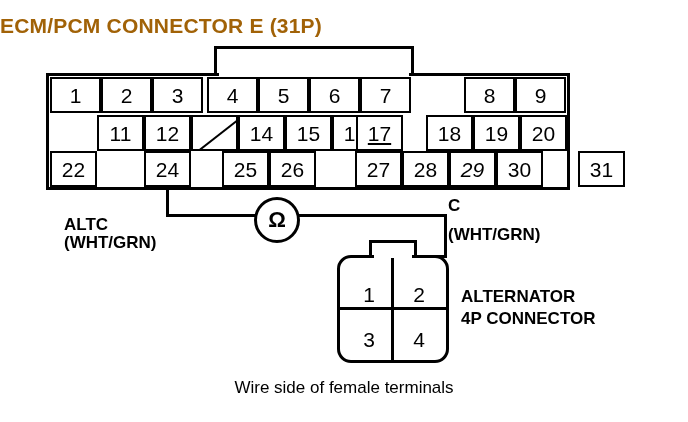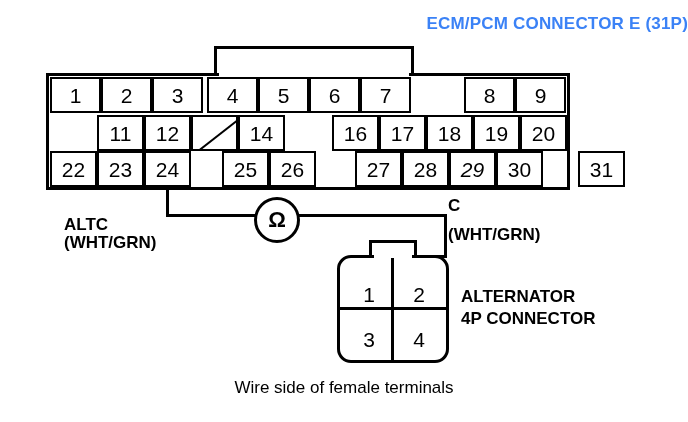--- a/index.html
+++ b/index.html
@@ -13,25 +13,25 @@
     height: 422px;
     background: #ffffff;
     font-family: "Liberation Sans", sans-serif;
     overflow: hidden;
   }
   .abs { position: absolute; }
 
   
   #title {
     left: 0; top: 14px; width: 688px;
-    text-align: right;
+    text-align: left;
     font-weight: bold;
-    font-size: 17px;
+    font-size: 21px;
     letter-spacing: 0.2px;
-    color: #3b82f6;
+    color: #a16207;
   }
 
   
   #connector-frame {
     left: 46px; top: 73px;
     width: 524px; height: 117px;
     border: 3px solid #000;
     box-sizing: border-box;
     background: #fff;
   }
@@ -177,30 +177,30 @@
   <div class="abs cell" style="left:360px; top:77px; width:51px; height:36px;">7</div>
   <div class="abs cell" style="left:464px; top:77px; width:51px; height:36px;">8</div>
   <div class="abs cell" style="left:515px; top:77px; width:51px; height:36px;">9</div>
 
   <div class="abs cell" style="left:97px;  top:115px; width:47px; height:36px;">11</div>
   <div class="abs cell" style="left:144px; top:115px; width:47px; height:36px;text-align:center;">12</div>
   <div class="blank" style="left:191px; top:115px; width:47px; height:36px;">
       <span class="slash"></span>
     </div>
   <div class="abs cell" style="left:238px; top:115px; width:47px; height:36px;">14</div>
+  <div class="abs cell" style="left:285px; top:115px; width:47px; height:36px;">15</div>
   <div class="abs cell" style="left:332px; top:115px; width:47px; height:36px;">16</div>
-  <div class="abs cell" style="left:379px; top:115px; width:47px; height:36px;">17</div>
+  <div class="abs cell" style="left:356px; top:115px; width:47px; height:36px;text-decoration:underline;">17</div>
   <div class="abs cell" style="left:426px; top:115px; width:47px; height:36px;">18</div>
   <div class="abs cell" style="left:473px; top:115px; width:47px; height:36px;">19</div>
   <div class="abs cell" style="left:520px; top:115px; width:47px; height:36px;">20</div>
 
   <div class="abs cell" style="left:520px; top:115px; width:47px; height:36px;">20</div>
 
   <div class="abs cell" style="left:50px;  top:151px; width:47px; height:36px;text-align:center;">22</div>
-  <div class="abs cell" style="left:97px;  top:151px; width:47px; height:36px;">23</div>
   <div class="abs cell" style="left:144px; top:151px; width:47px; height:36px;">24</div>
   <div class="abs cell" style="left:222px; top:151px; width:47px; height:36px;">25</div>
   <div class="abs cell" style="left:269px; top:151px; width:47px; height:36px;">26</div>
   <div class="abs cell" style="left:355px; top:151px; width:47px; height:36px;">27</div>
   <div class="abs cell" style="left:402px; top:151px; width:47px; height:36px;">28</div>
   <div class="abs cell" style="left:449px; top:151px; width:47px; height:36px;font-style:italic;">29</div>
   <div class="abs cell" style="left:496px; top:151px; width:47px; height:36px;">30</div>
 
   <div class="abs cell" style="left:531px; top:151px; width:47px; height:36px;margin-left:47px;">31</div>
 

